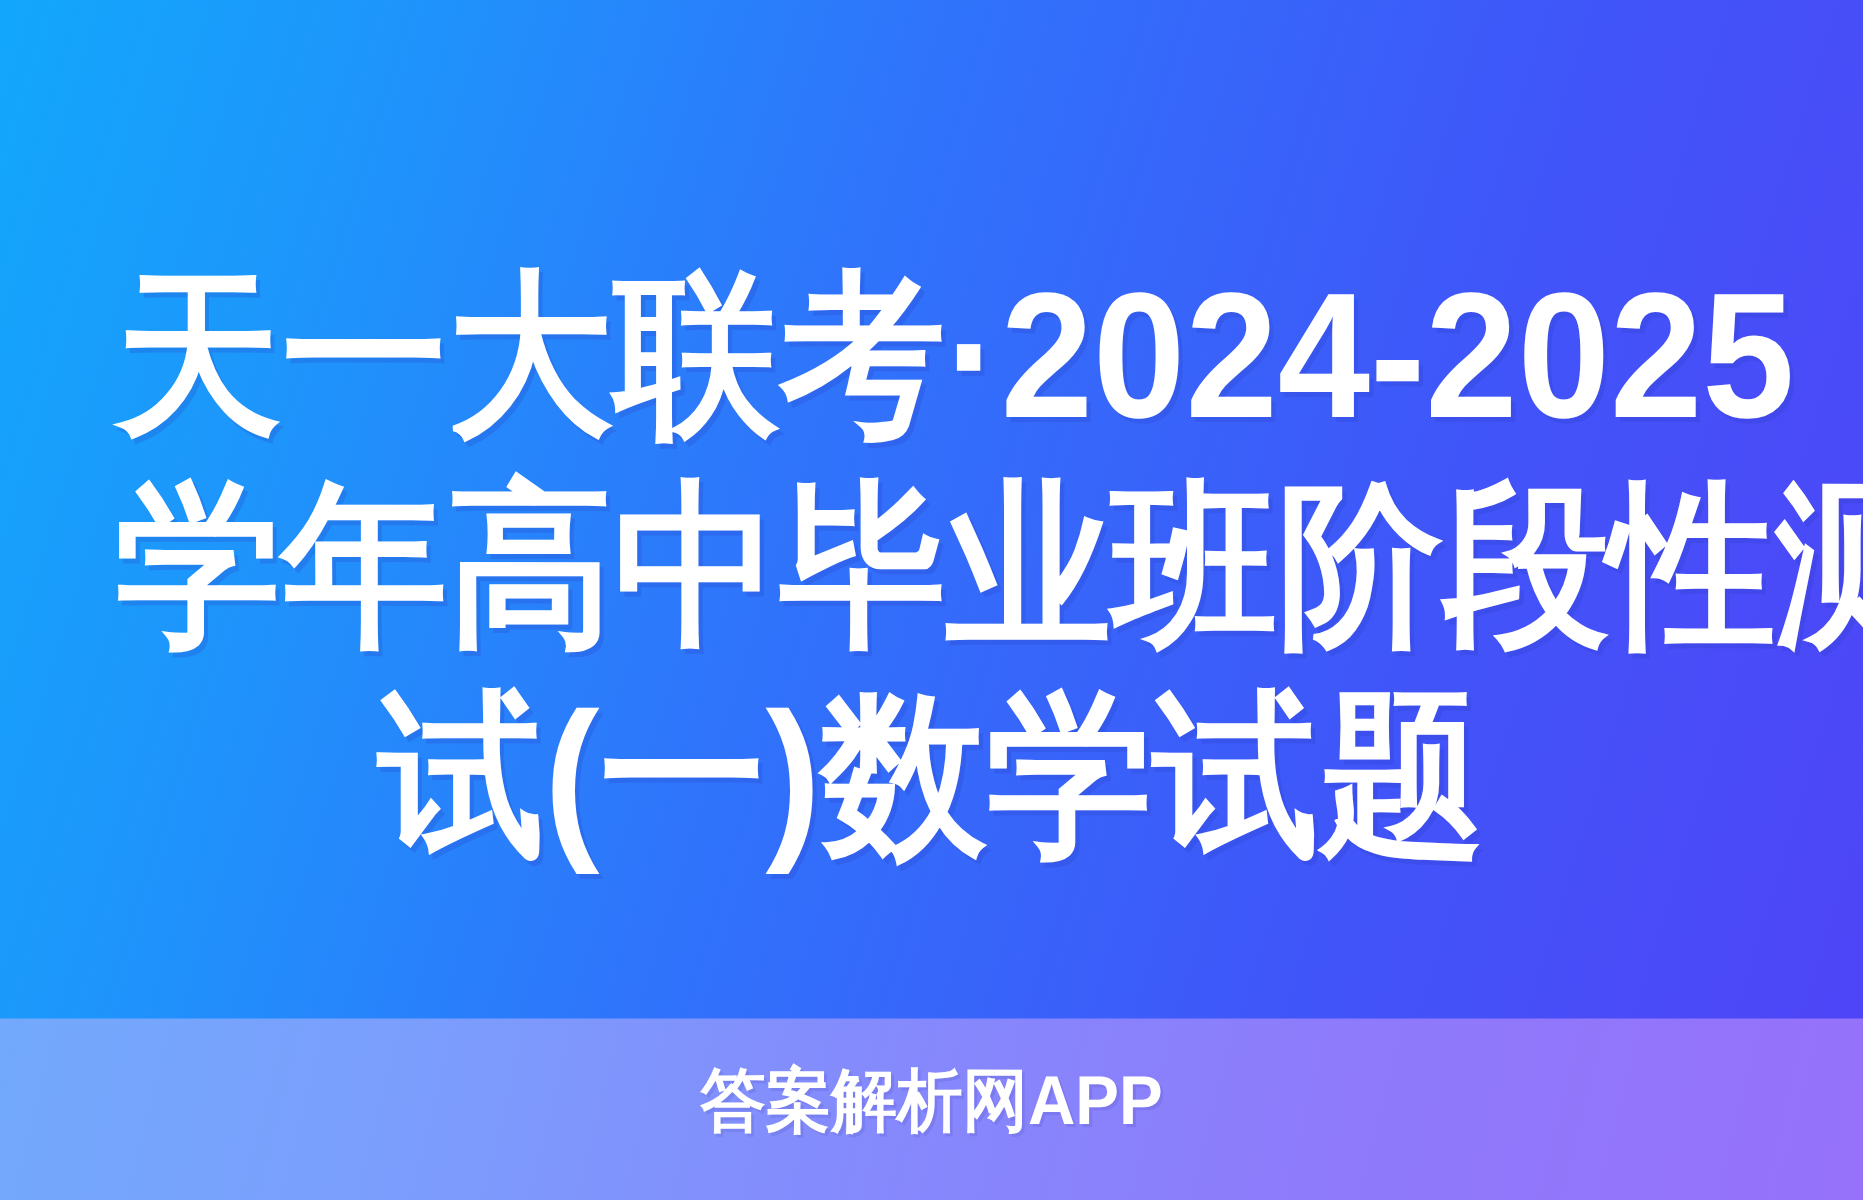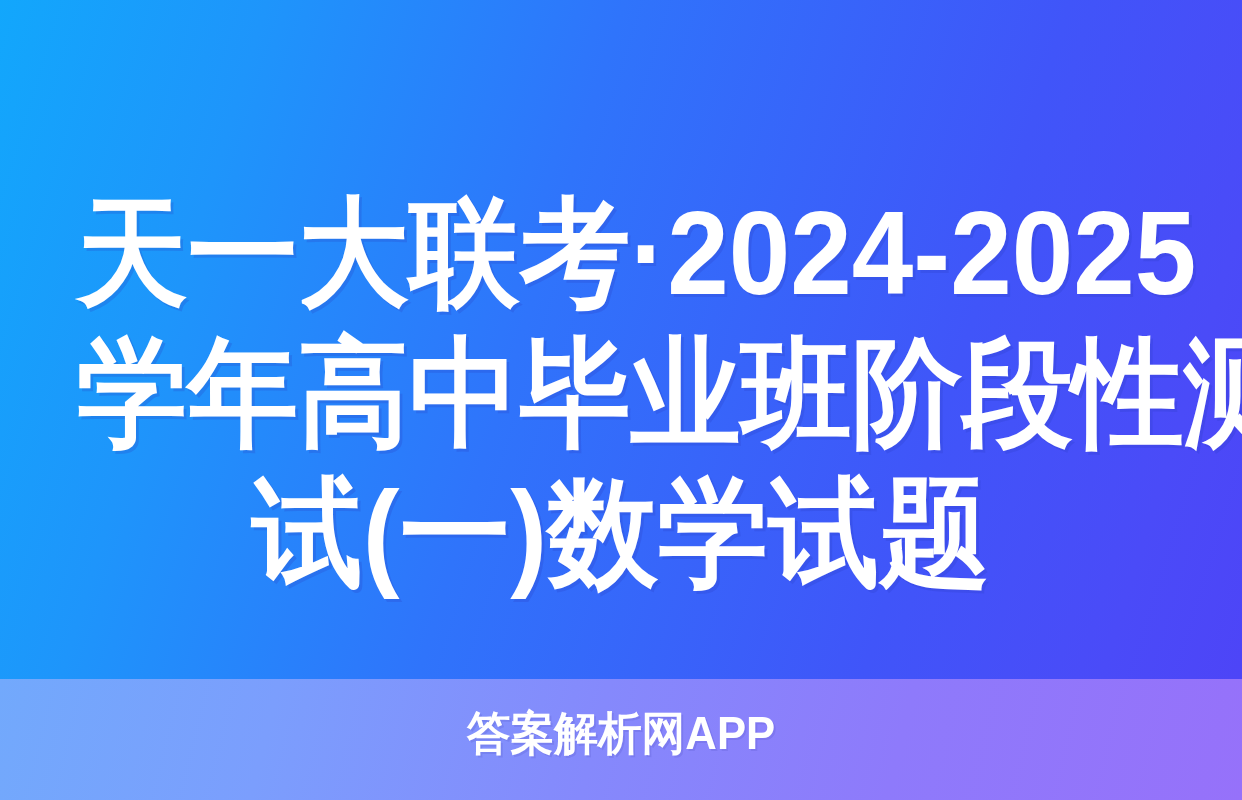--- a/index.html
+++ b/index.html
@@ -26,21 +26,21 @@
     top: 679px;
     height: 121px;
     background: linear-gradient(104deg, #72A9FC 0%, #7B9EFD 22%, #8589FC 48%, #8E7AFB 72%, #9671FA 100%);
   }
 
   
   .title-block {
     position: absolute;
     left: 0;
     right: 0;
-    top: 183px;
+    top: 168px;
     text-align: center;
     padding: 0 36px;
     box-sizing: border-box;
   }
 
   .title-line {
     display: block;
     color: #ffffff;
     font-size: 118px;
     line-height: 140px;

